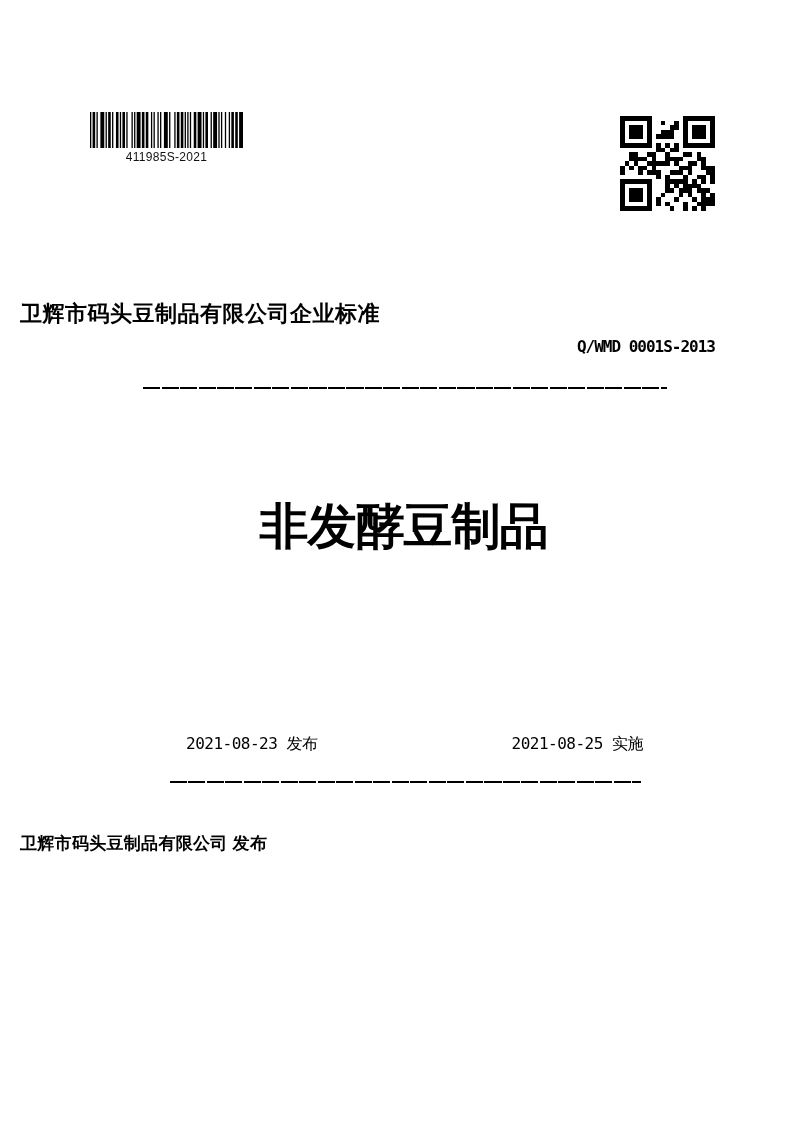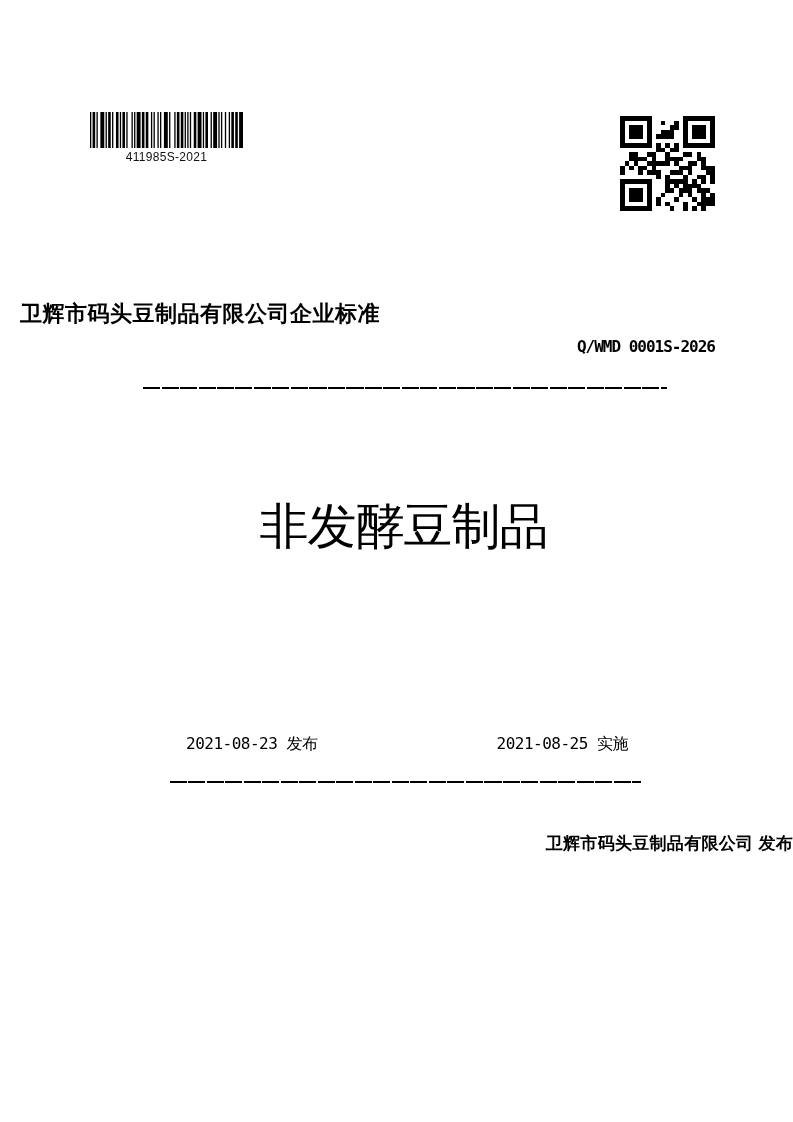--- a/index.html
+++ b/index.html
@@ -78,44 +78,44 @@
   .rule-bottom { left: 170px; top: 781px; width: 471px; }
 
   
   .doc-title {
     position: absolute;
     left: 14px;
     right: 0;
     top: 494px;
     text-align: center;
     font-size: 49px;
-    font-weight: 400;
+    font-weight: 700;
     letter-spacing: -1px;
     white-space: nowrap;
   }
 
   
   .date {
     position: absolute;
     top: 734px;
     font-family: "DejaVu Sans Mono", "Liberation Mono", monospace;
     font-size: 16px;
     letter-spacing: -0.5px;
     white-space: nowrap;
   }
   .date-release   { left: 186px; }
-  .date-implement { right: 165px; }
+  .date-implement { right: 150px; }
 
   
   .publisher {
     position: absolute;
     left: 20px;
     right: 0;
     top: 832px;
-    text-align: right;
+    text-align: left;
     font-size: 17px;
     font-weight: 700;
     letter-spacing: 0.3px;
     white-space: nowrap;
   }
 </style>
 </head>
 <body>
 
 <div class="page">
@@ -385,21 +385,21 @@
         <rect x="5" y="20" width="1" height="1" fill="#000"></rect>
         <rect x="6" y="20" width="1" height="1" fill="#000"></rect>
         <rect x="11" y="20" width="1" height="1" fill="#000"></rect>
         <rect x="14" y="20" width="1" height="1" fill="#000"></rect>
         <rect x="16" y="20" width="1" height="1" fill="#000"></rect>
         <rect x="18" y="20" width="1" height="1" fill="#000"></rect>
       </svg>
   </div>
 
   <div class="org-title">卫辉市码头豆制品有限公司企业标准</div>
-  <div class="std-number">Q/WMD 0001S-2026</div>
+  <div class="std-number">Q/WMD 0001S-2013</div>
 
   <div class="rule rule-top"></div>
 
   <h1 class="doc-title">非发酵豆制品</h1>
 
   <div class="date date-release">2021-08-23 发布</div>
   <div class="date date-implement">2021-08-25 实施</div>
 
   <div class="rule rule-bottom"></div>
 

